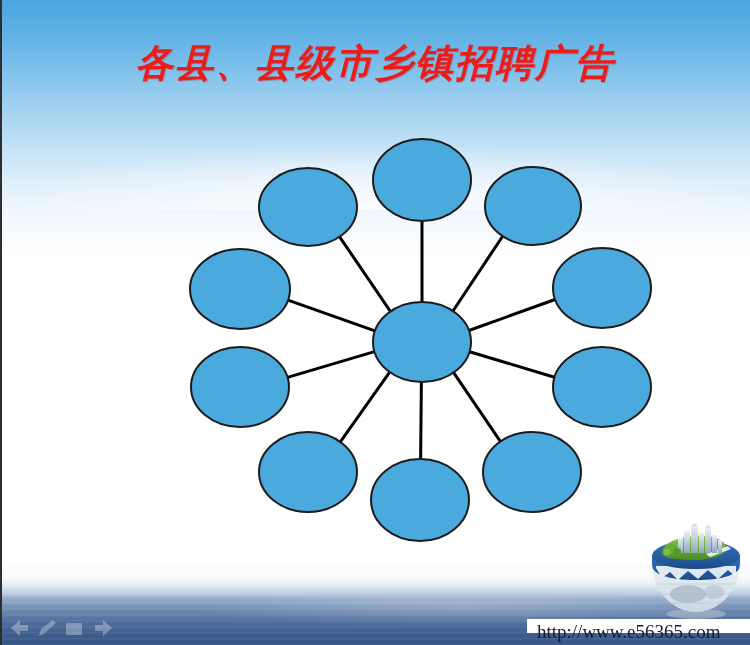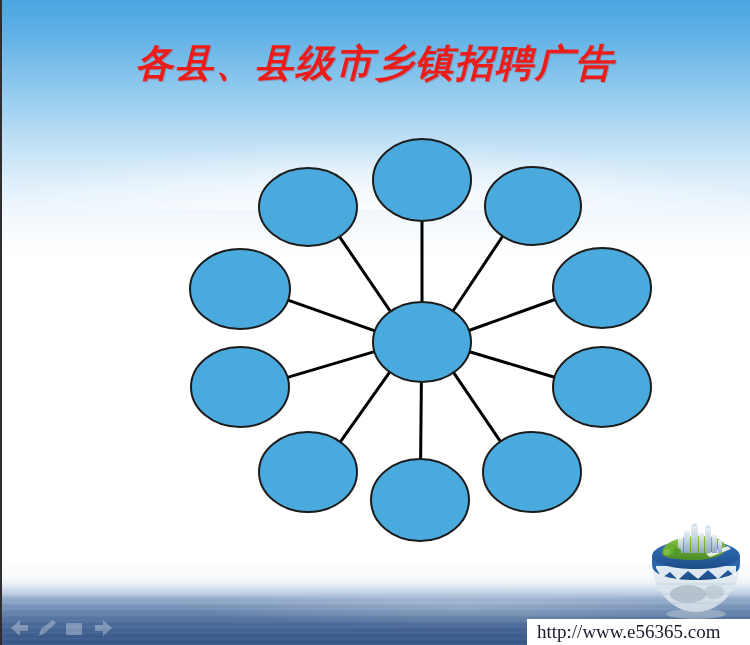--- a/index.html
+++ b/index.html
@@ -132,21 +132,21 @@
     top: 617px;
     width: 110px;
     height: 22px;
     opacity: 0.30;
   }
   .watermark {
     position: absolute;
     left: 527px;
     top: 619px;
     width: 223px;
-    height: 26px;
+    height: 14px;
     background: #ffffff;
     color: #1a1a2e;
     font-family: "Liberation Serif", "DejaVu Serif", serif;
     font-size: 19px;
     line-height: 26px;
     padding-left: 10px;
     box-sizing: border-box;
     white-space: nowrap;
   }
   .globe {

